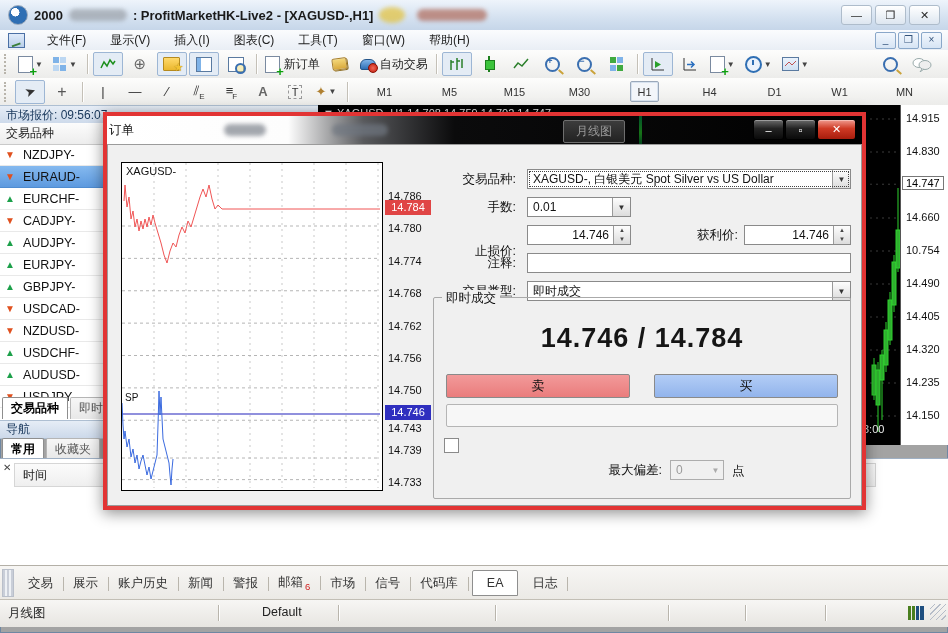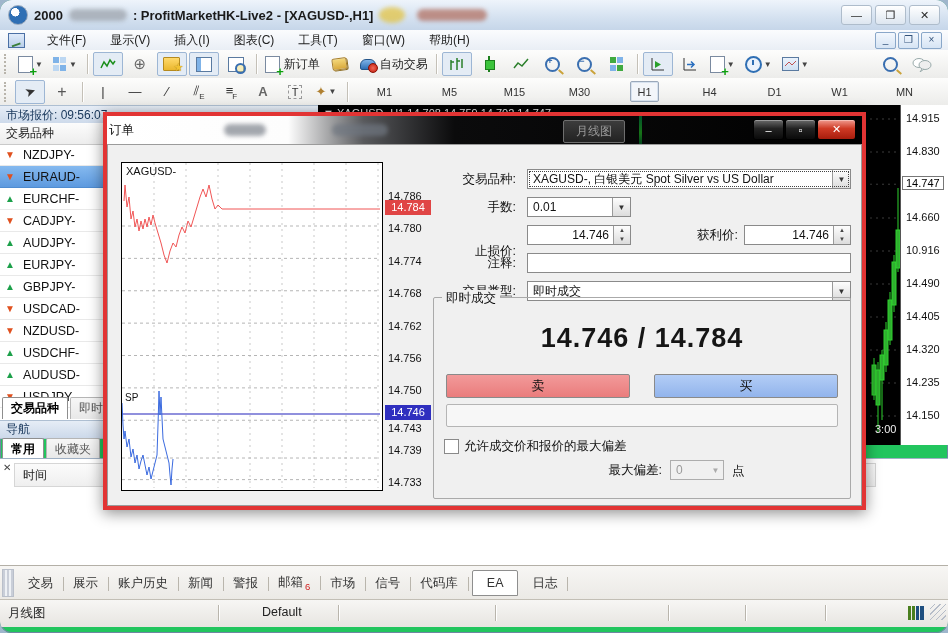--- a/index.html
+++ b/index.html
@@ -1,16 +1,16 @@
 <!DOCTYPE html>
 <html><head>
 <meta charset="utf-8">
 <style>
   html,body{margin:0;padding:0;background:#9fb6cc;font-family:"Liberation Sans","DejaVu Sans",sans-serif;}
-  #app{position:relative;width:948px;height:633px;background:#22c55e;overflow:hidden;border-radius:12px;box-shadow:inset 0 0 0 1px #6f87a2;}
+  #app{position:relative;width:948px;height:633px;background:#a3a3a3;overflow:hidden;border-radius:0;box-shadow:inset 0 0 0 1px #6f87a2;}
   .abs{position:absolute;}
   
   #titlebar{left:0;top:0;width:948px;height:30px;background:linear-gradient(#eef4fb,#d4e1f0 60%,#c6d6e9);display:flex;align-items:center;}
   #app-logo{width:18px;height:18px;border-radius:50%;margin:0 6px 0 8px;background:radial-gradient(circle at 35% 35%,#fff 0 25%,#2f6fb4 26% 70%,#1c4f8a);border:1px solid #9aa9bc;}
   .title-text{font-size:13px;font-weight:bold;color:#1a1a1a;white-space:nowrap;}
   .blurblob{display:inline-block;height:12px;border-radius:6px;background:#8a8f96;filter:blur(2px);opacity:.7;margin:0 6px;vertical-align:middle;}
   #title-extra-1{width:58px;background:#9aa0a8;}
   #title-extra-2{width:26px;background:#e4c23a;border-radius:50%;height:16px;}
   #title-extra-3{width:70px;background:#b06a5a;}
   .winbtn{width:29px;height:18px;border:1px solid #aebccb;background:linear-gradient(#ffffff,#dde6f0);border-radius:3px;display:flex;align-items:center;justify-content:center;font-size:11px;color:#2a2a2a;margin-left:3px;}
@@ -459,28 +459,28 @@
       <span>▼ </span>
       <span>XAGUSD-,H1</span>
       <span> </span>
       <span>14.708 14.759 14.702 14.747</span>
     </div>
     <div id="chart-scale">
         <div class="scale-tick" style="top: 7px;">14.915</div>
         <div class="scale-tick" style="top: 40.0004px;">14.830</div>
         <div class="scale-tick current" style="top: 71.2243px;">14.747</div>
         <div class="scale-tick" style="top: 106.001px;">14.660</div>
-        <div class="scale-tick" style="top: 139.002px;">10.916</div>
+        <div class="scale-tick" style="top: 139.002px;">10.754</div>
         <div class="scale-tick" style="top: 172.002px;">14.490</div>
         <div class="scale-tick" style="top: 205.002px;">14.405</div>
         <div class="scale-tick" style="top: 238.003px;">14.320</div>
         <div class="scale-tick" style="top: 271.003px; text-align: center;">14.235</div>
         <div class="scale-tick" style="top: 304.004px;">14.150</div>
       </div>
-    <div id="chart-time" style="left: 545px; top: 318px; padding-left: 12px;">3:00</div>
+    <div id="chart-time" style="left: 545px; top: 318px;">3:00</div>
   </div>
 
   <div id="order-dialog" class="abs">
     <div id="dlg-titlebar">
       <span id="dlg-title">订单</span>
       <span class="blurblob" id="dlg-blur-1" style="margin-left:90px;"></span>
       <span class="blurblob" id="dlg-blur-2" style="margin-left:60px;"></span>
       <div id="dlg-green-stripe"></div>
       <div id="dlg-ghost-btn">月线图</div>
       <div id="dlg-winbtns">
@@ -571,21 +571,20 @@
       </div>
 
       <div id="dlg-group">
         <div id="dlg-group-title">即时成交</div>
         <div id="dlg-quote">14.746 / 14.784</div>
         <div class="trade-btn" id="sell-btn">卖</div>
         <div class="trade-btn" id="buy-btn">买</div>
         <div id="dlg-msgbox"></div>
         <div id="dev-check-row">
           <span id="dev-checkbox"></span>
-          <span>允许成交价和报价的最大偏差</span>
         </div>
         <div id="dev-row">
           <span id="dev-label">最大偏差:</span>
           <span id="dev-select">
             <span class="cval">0</span>
             <span class="carrow">▼</span>
           </span>
           <span id="dev-points">点</span>
         </div>
       </div>

